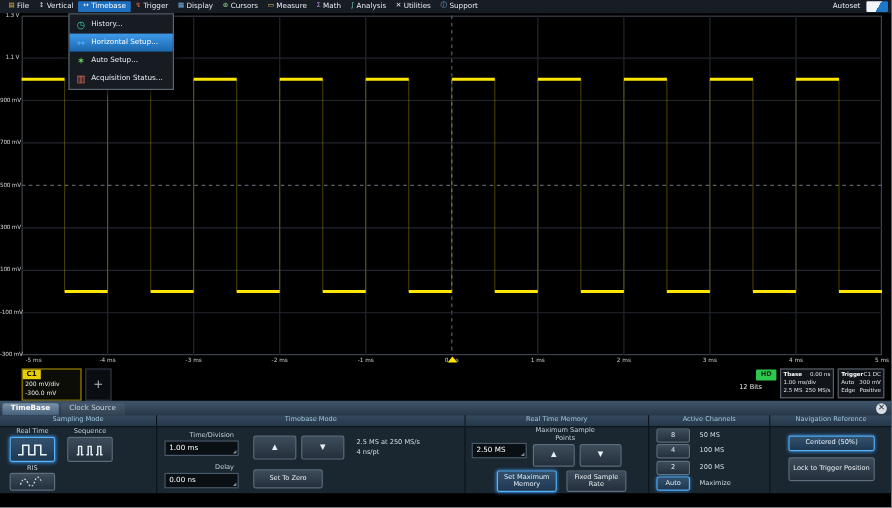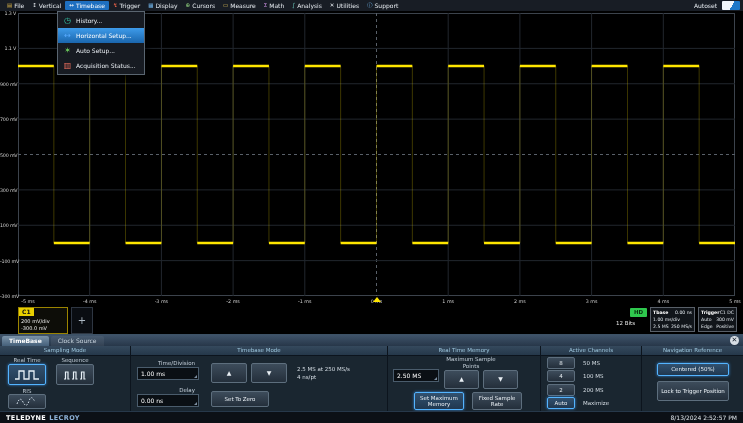--- a/index.html
+++ b/index.html
@@ -381,19 +381,14 @@
         <div class="section-title">Navigation Reference</div>
         <div class="sbody">
           <div class="btn selected" style="left:15px;top:8px;width:72px;height:13px">Centered (50%)</div>
           <div class="btn" style="left:15px;top:26px;width:72px;height:20px">Lock to Trigger Position</div>
         </div>
       </div>
 
     </div>
   </div>
 
-  <div class="statusbar">
-    <span class="brand1">TELEDYNE</span>
-    <span class="brand2">LECROY</span>
-    <span class="datetime">8/13/2024 2:52:57 PM</span>
-  </div>
 
 </div>
 
 </body></html>

